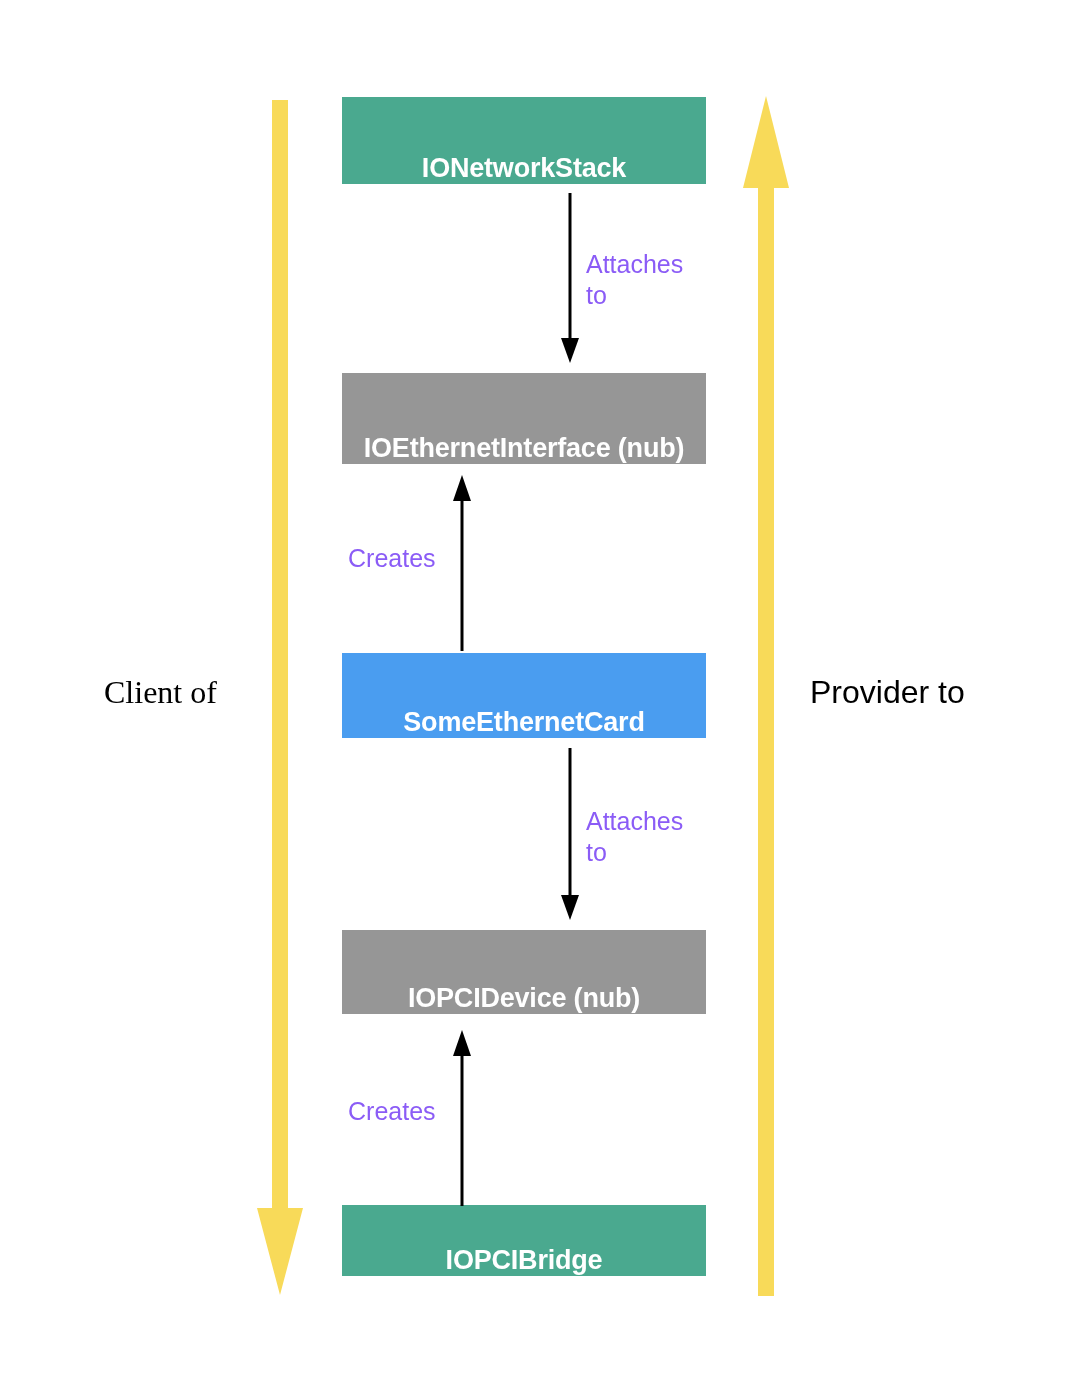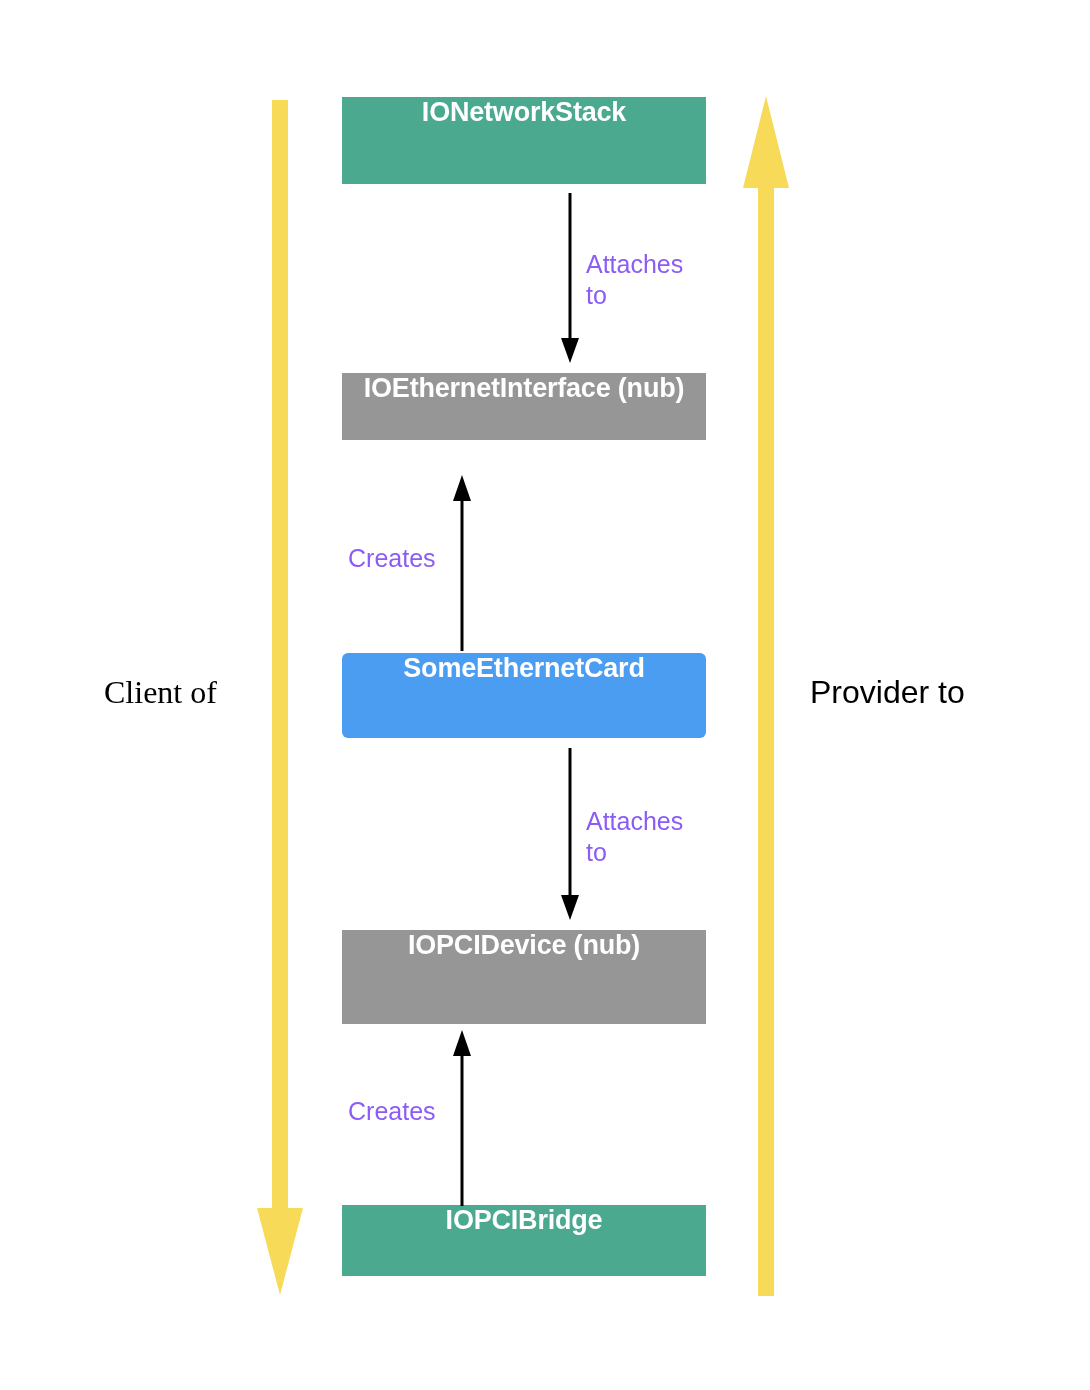--- a/index.html
+++ b/index.html
@@ -18,41 +18,41 @@
     background: #ffffff;
     overflow: hidden;
   }
 
   
   .node {
     position: absolute;
     left: 342px;
     width: 364px;
     display: flex;
-    align-items: flex-start;
+    align-items: flex-end;
     justify-content: center;
     color: #ffffff;
     font-weight: bold;
     font-size: 27px;
     letter-spacing: -0.2px;
     text-align: center;
     box-sizing: border-box;
   }
   .node-label {
     pointer-events: none;
   }
 
   .node.green  { background: #4aa98f; }
   .node.gray   { background: #969696; }
   .node.blue   { background: #4a9df0; }
 
   #node-0 { top: 97px;   height: 87px; }
-  #node-1 { top: 373px;  height: 67px; }
-  #node-2 { top: 653px;  height: 85px; border-radius: 6px; }
-  #node-3 { top: 930px;  height: 94px; }
+  #node-1 { top: 373px;  height: 91px; }
+  #node-2 { top: 653px;  height: 85px; }
+  #node-3 { top: 930px;  height: 84px; }
   #node-4 { top: 1205px; height: 71px; }
 
   
   .side-arrow {
     position: absolute;
   }
   .side-arrow svg { display: block; }
 
   #client-of-arrow  { left: 252px; top: 100px; }
   #provider-to-arrow{ left: 738px; top: 96px; }

